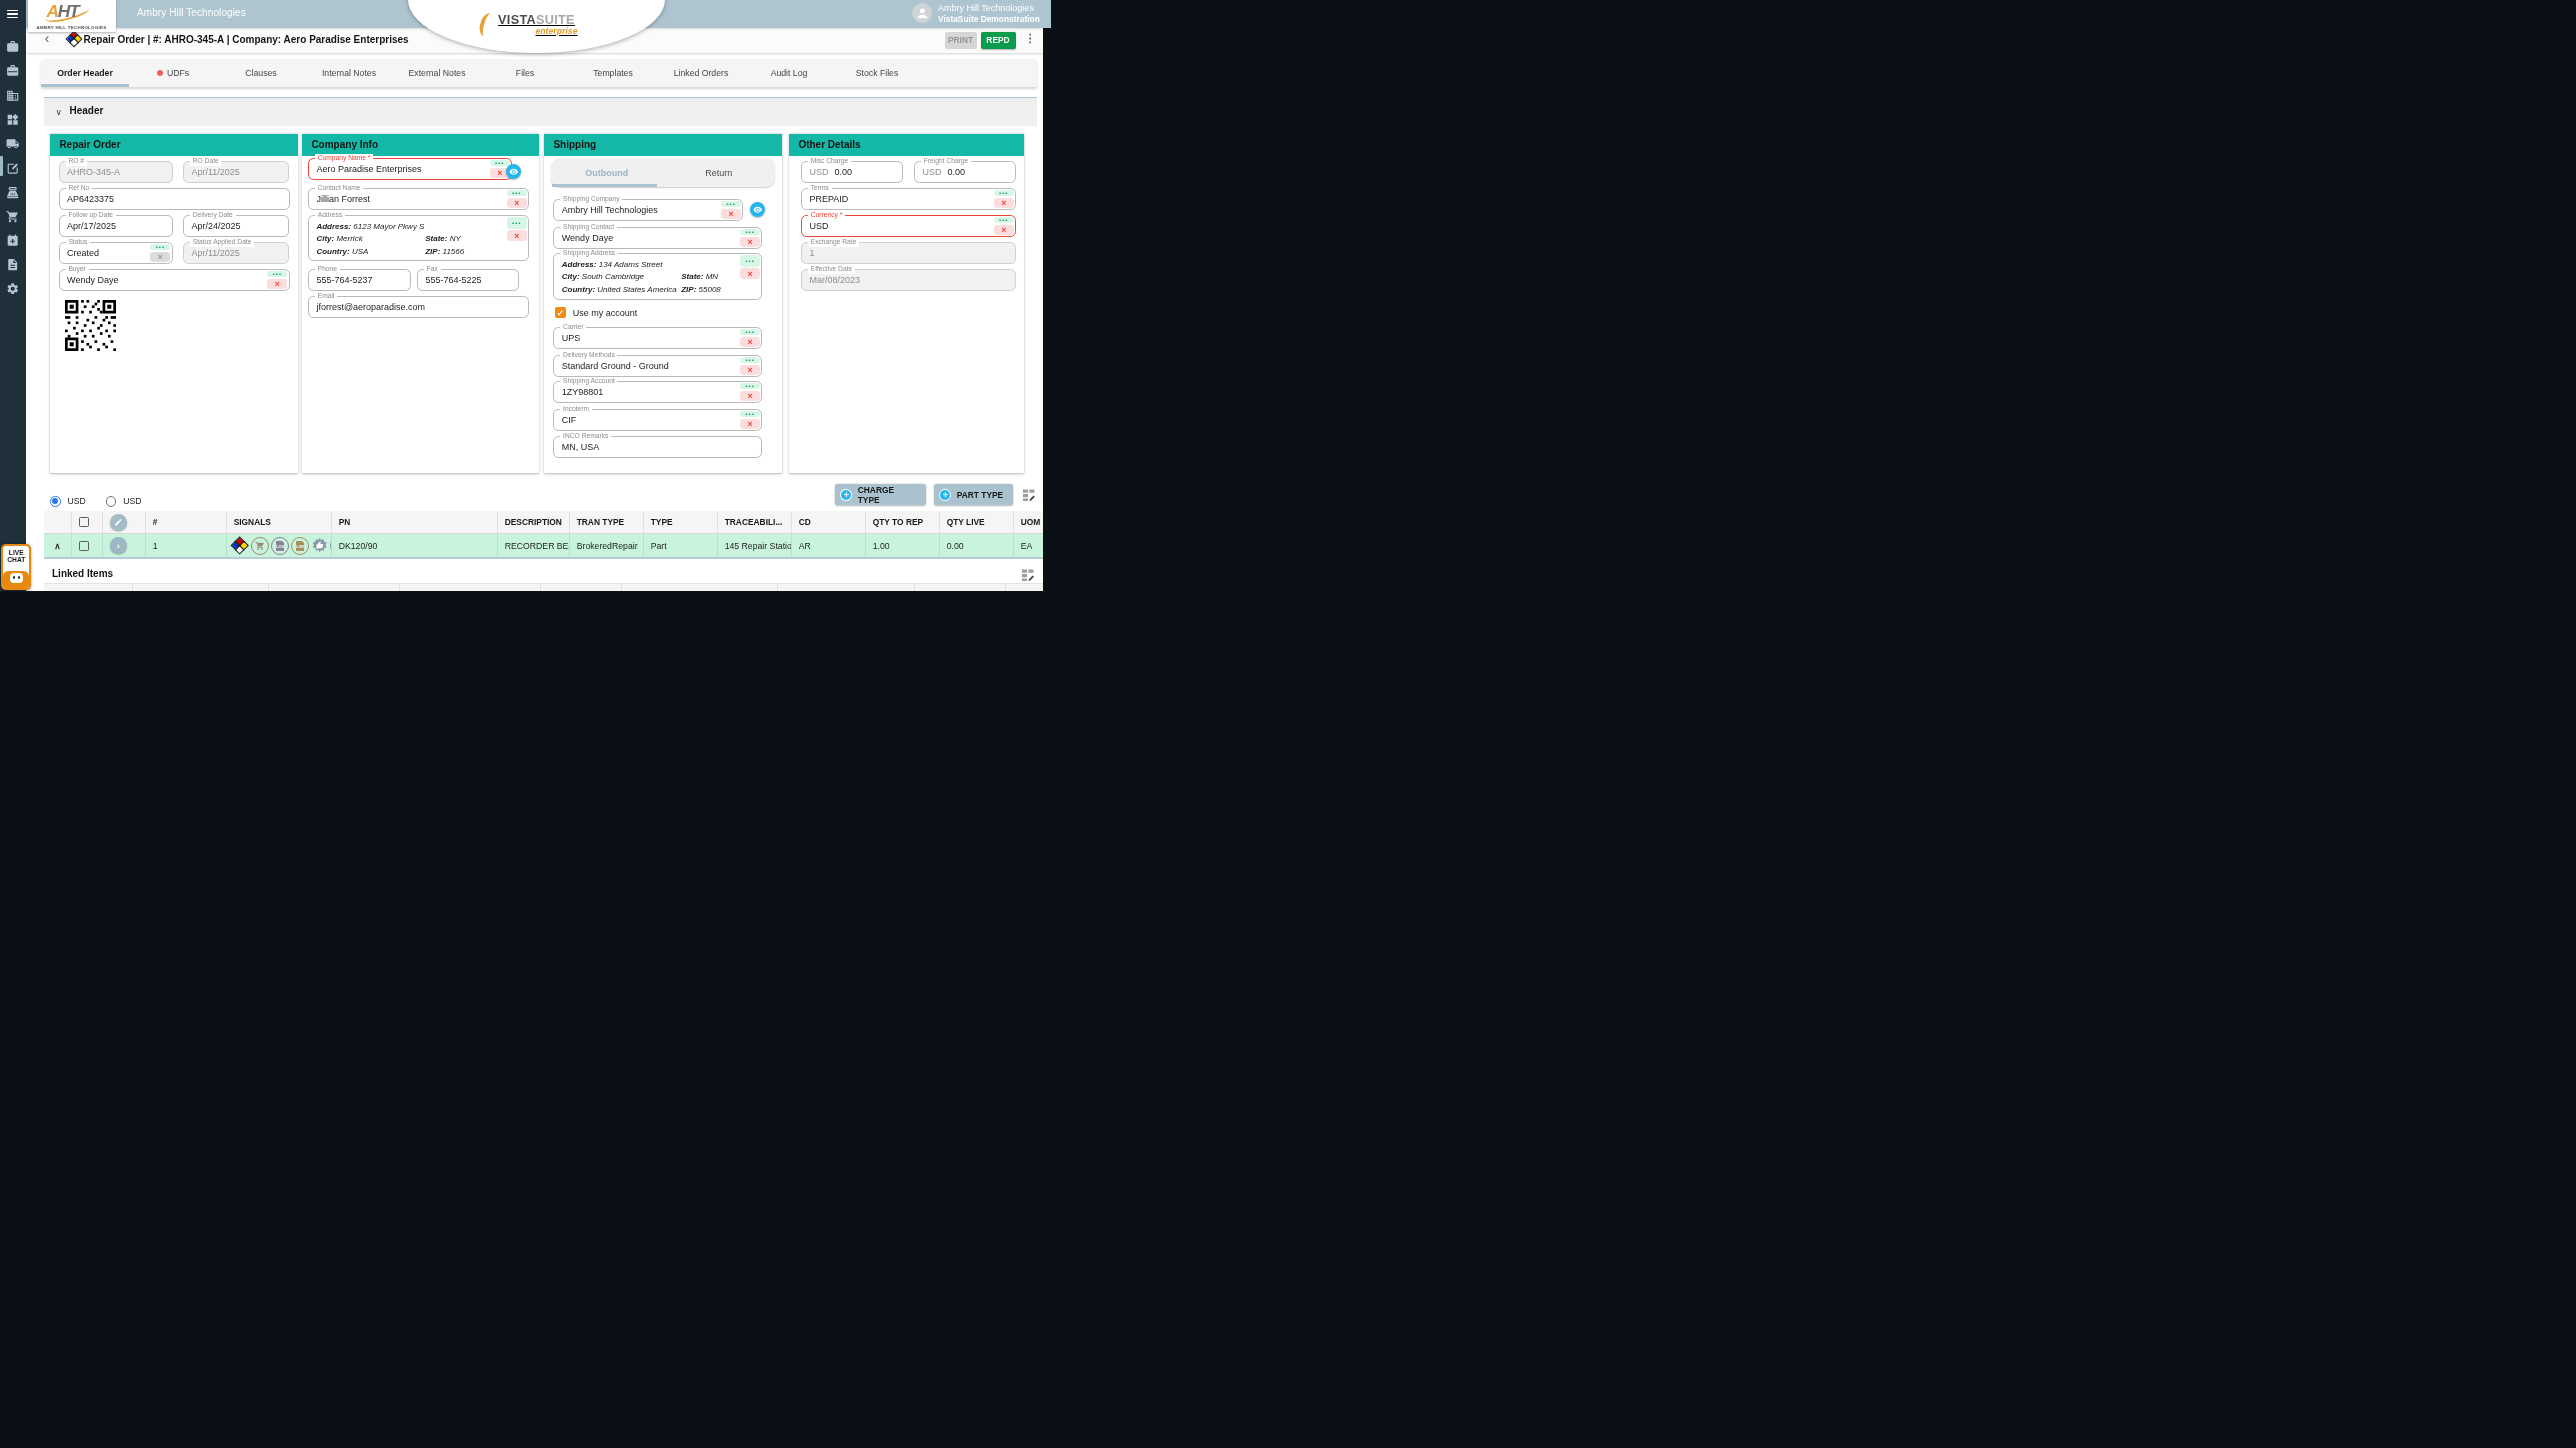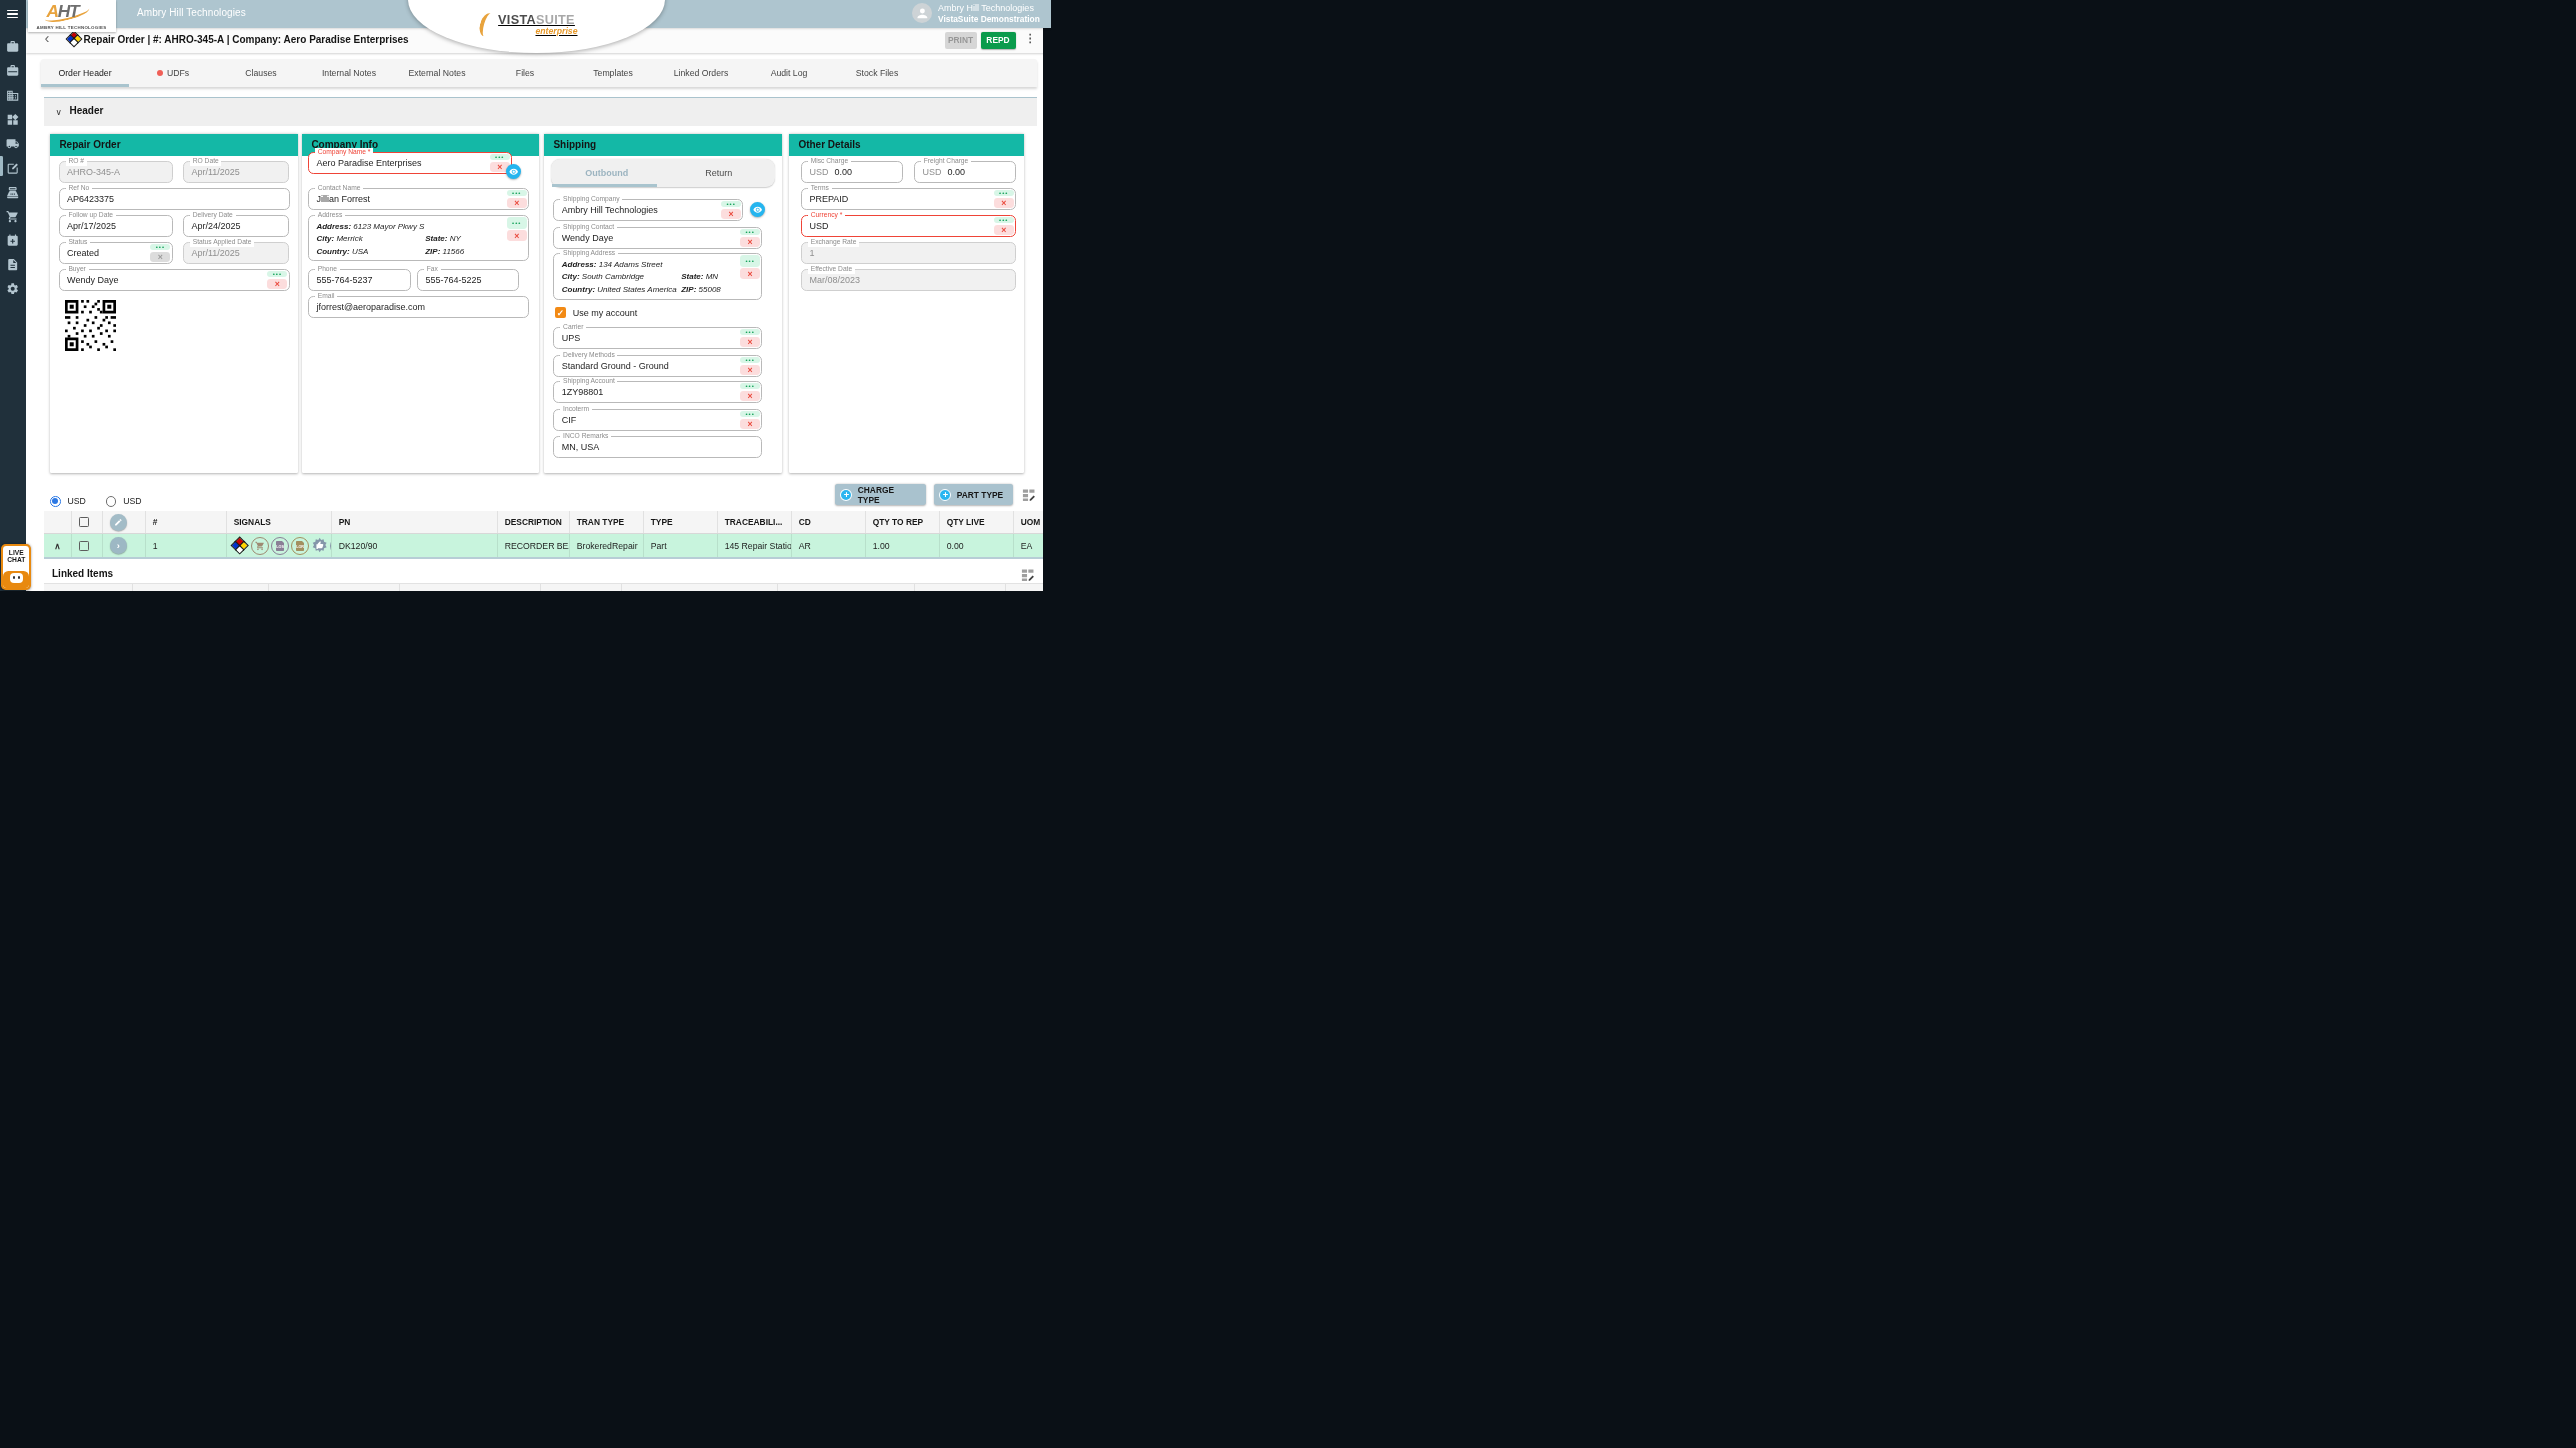--- a/index.html
+++ b/index.html
@@ -38,21 +38,21 @@
   .back-ch { position:absolute; left:19px; top:2px; font-size:14.8px; color:#666; }
   .crumb-diamond { position:absolute; left:39px; top:6.7px; }
   .crumb-title { position:absolute; left:58px; top:6px; font-size:10px; font-weight:bold; color:#141414; }
   .btn-print { position:absolute; left:919px; top:4px; width:32px; height:17px; background:#d6d6d6; border-radius:2px; font-size:8.4px; font-weight:bold; color:#979797; display:flex; align-items:center; justify-content:center; }
   .btn-save { position:absolute; left:955px; top:4px; width:35px; height:17px; background:#0a9b4c; border-radius:2px; font-size:8.4px; font-weight:bold; color:#fff; display:flex; align-items:center; justify-content:center; box-shadow:0 0.7px 1.3px rgba(0,0,0,.3); }
   .kebab { position:absolute; left:999px; top:3.4px; font-size:11.4px; font-weight:bold; color:#5c5c5c; }
 
   
   .tabbar { position:absolute; left:41px; top:59px; width:996px; height:28px; background:#f5f5f5; border-radius:2.7px 2.7px 0 0; box-shadow:0 2px 2.7px rgba(0,0,0,.16); display:flex; z-index:15; }
   .tab { width:88px; height:28px; display:flex; align-items:center; justify-content:center; gap:4px; font-size:8.7px; color:#454545; font-weight:500; cursor:pointer; }
-  .tab.active { color:#181818; }
+  .tab.active { color:#181818;font-weight:bold; }
   .tab-dot { width:6px; height:6px; border-radius:50%; background:#f05f57; }
   .tab-indicator { position:absolute; left:0; bottom:0; width:88px; height:2.7px; background:#a9c4ce; }
 
   
   .section-hdr { position:absolute; left:44px; top:97px; width:993px; height:29px; background:#efefef; border-top:1.3px solid #aac3cd; }
   .section-hdr .chev { position:absolute; left:11.4px; top:8.7px; font-size:8.7px; color:#3a3a3a; }
   .section-hdr .ttl { position:absolute; left:25.5px; top:7.4px; font-size:10px; font-weight:bold; color:#141414; }
 
   
   .panel { position:absolute; top:134px; height:339px; background:#fff; box-shadow:0 0.7px 2.7px rgba(0,0,0,.3); border-radius:1.3px; }
@@ -371,21 +371,21 @@
           <rect x="36" y="68" width="4" height="4"></rect>
         <rect x="48" y="72" width="4" height="4"></rect>
           <rect x="60" y="68" width="4" height="4"></rect>
           <rect x="72" y="72" width="4" height="4"></rect>
       </g>
     </svg>
   </div>
 
   <div class="panel" style="left:302px;width:237px">
     <div class="panel-h">Company Info</div>
-    <div class="fld err" style="left:6px;top:18px;width:204px;height:22px">
+    <div class="fld err" style="left:6px;top:24px;width:204px;height:22px">
       <span class="lb">Company Name *</span>
         <span class="vl">Aero Paradise Enterprises</span>
       <div class="acts">
           <div class="bt-dots">•••</div>
           <div class="bt-x">×</div>
         </div>
     </div>
     <div class="eye" style="left:204px;top:30px">
         <svg viewBox="0 0 24 24">
           <path d="M12 4.5C7 4.5 2.7 7.6 1 12c1.7 4.4 6 7.5 11 7.5s9.3-3.1 11-7.5c-1.7-4.4-6-7.5-11-7.5zm0 12.5a5 5 0 110-10 5 5 0 010 10zm0-8a3 3 0 100 6 3 3 0 000-6z"></path>

